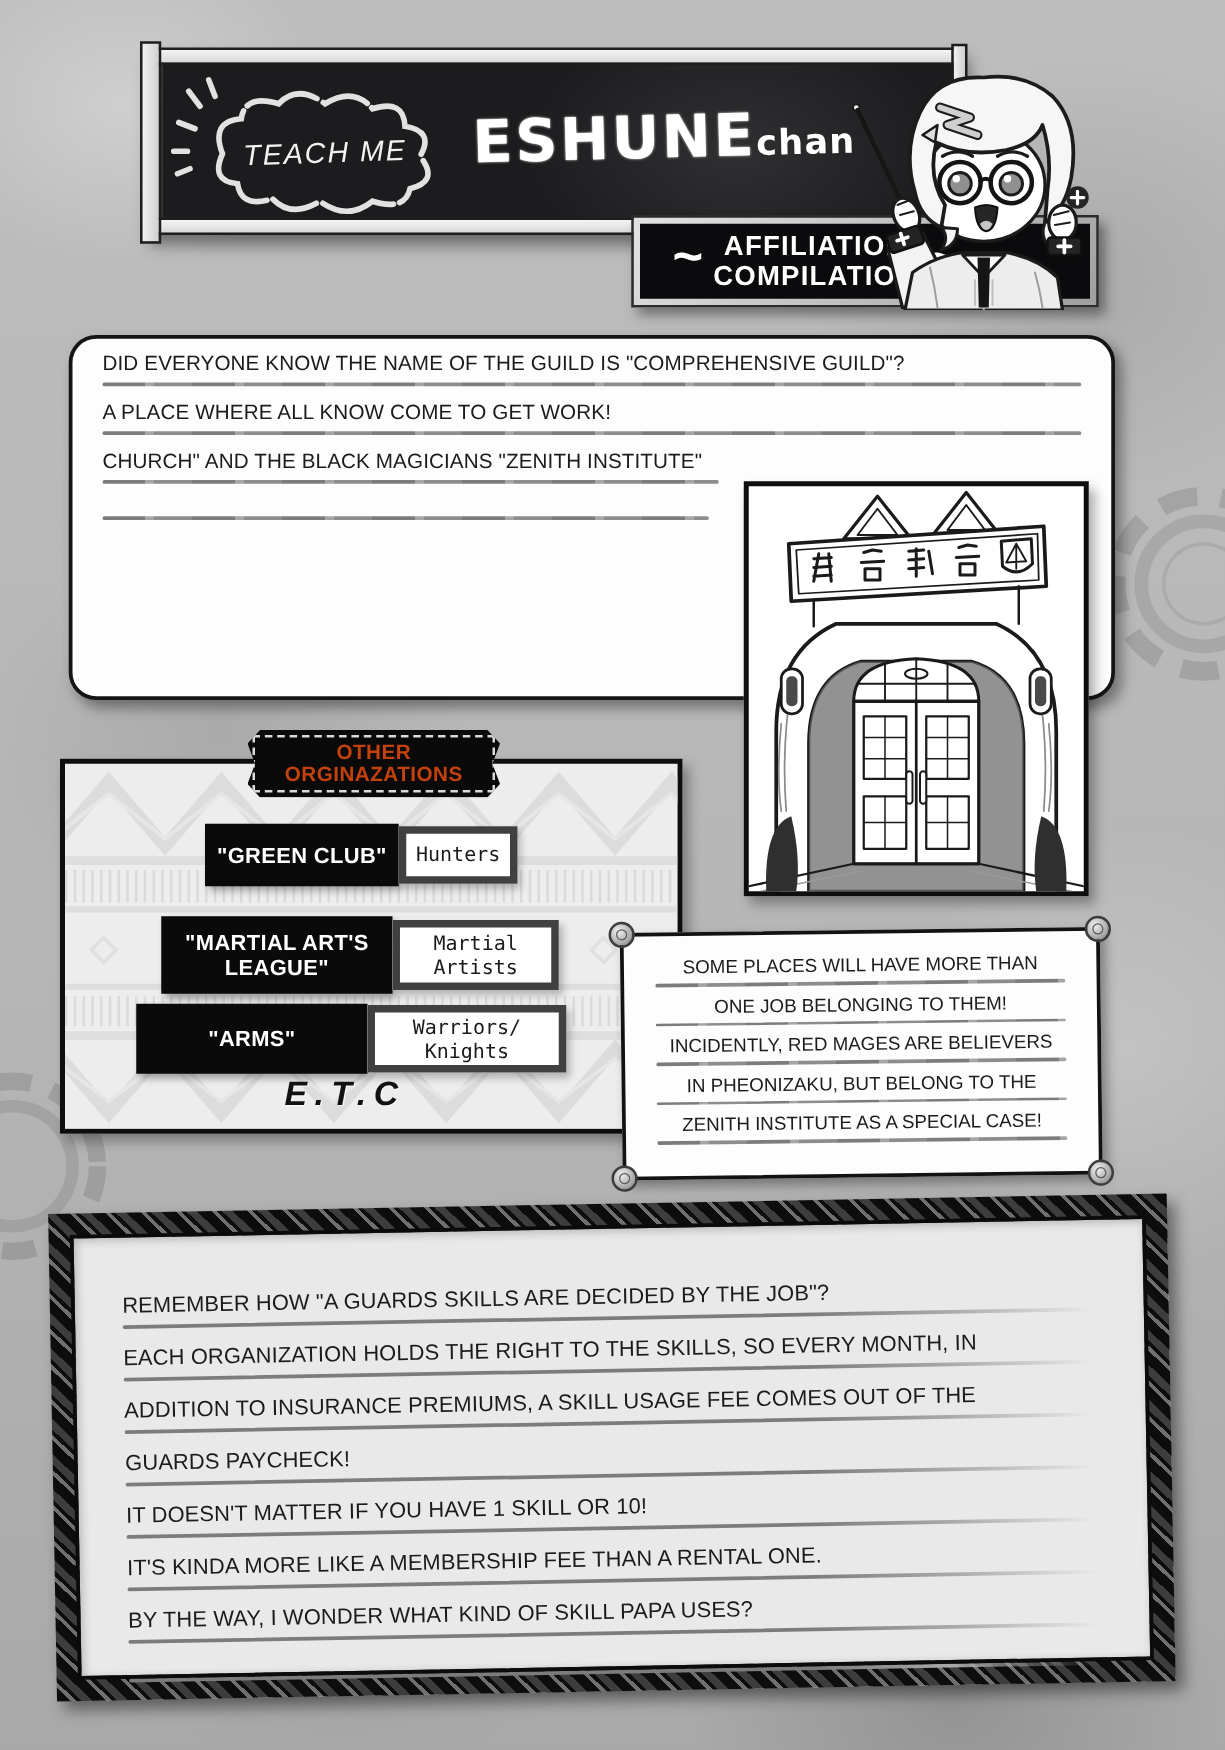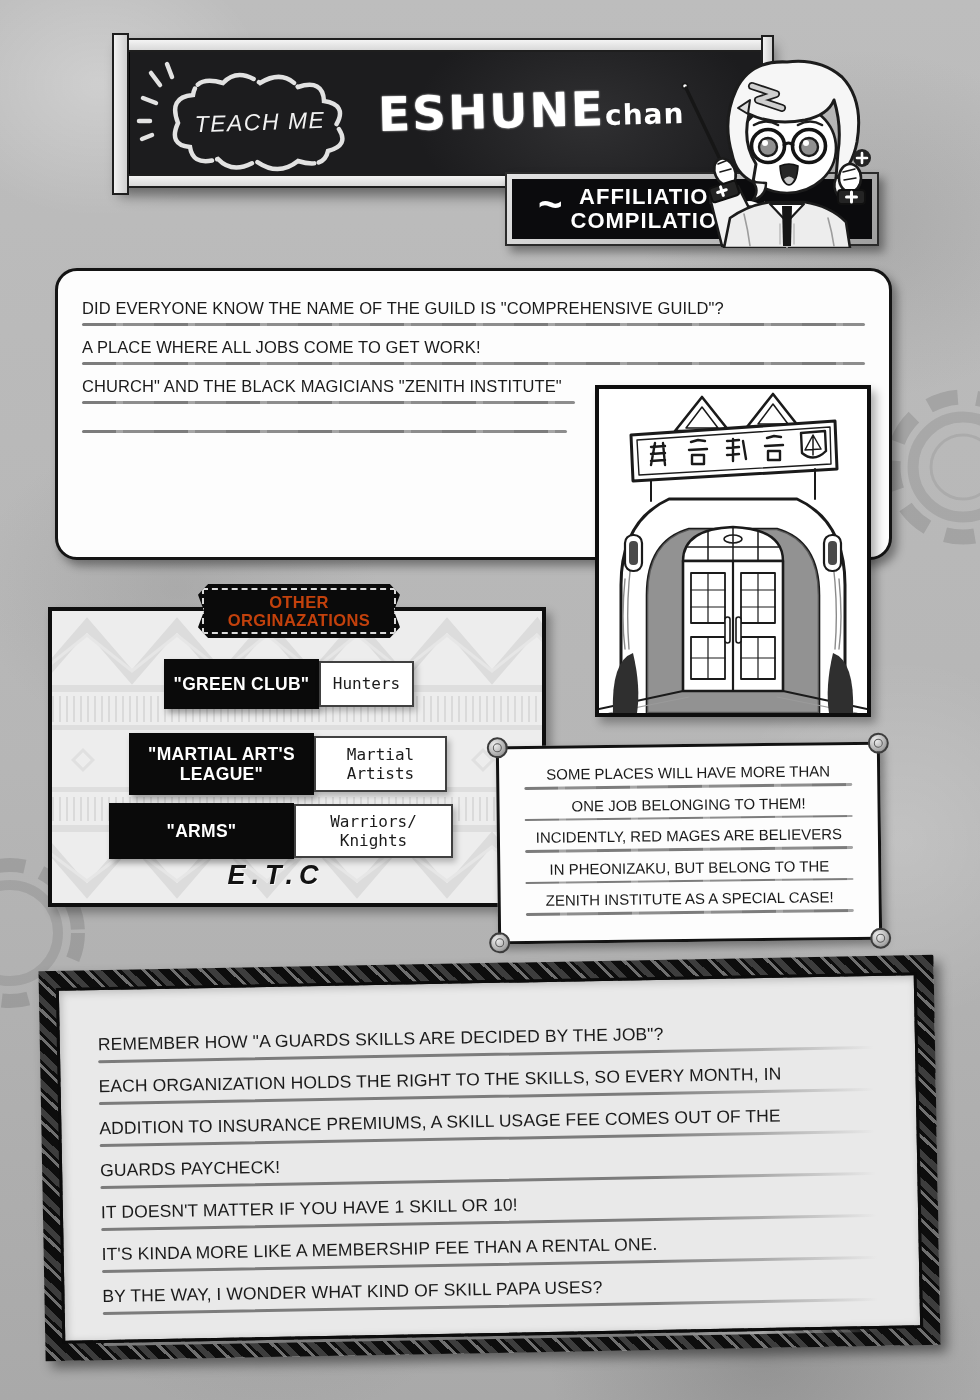--- a/index.html
+++ b/index.html
@@ -57,41 +57,41 @@
   .banner-lines{display:flex;flex-direction:column;align-items:center;line-height:1.08;}
   .banner-line{font-size:22px;font-weight:bold;letter-spacing:1px;white-space:nowrap;}
   .char-svg{position:absolute;left:652px;top:46px;z-index:30;}
   
   .caption{font-size:16.5px;letter-spacing:.1px;white-space:nowrap;}
   .rule{height:3px;margin-top:5px;border-radius:2px;
     background:repeating-linear-gradient(90deg,#7c7c7c 0 34px,#a5a5a5 34px 41px,#8d8d8d 41px 72px);}
   .rule-fade{background:linear-gradient(90deg,#7c7c7c 0 70%,#a8a8a8 84%,rgba(170,170,170,0) 99%);}
   .intro{position:absolute;left:55px;top:268px;width:837px;height:292px;z-index:5;
     background:#fdfdfd;border:3px solid #141414;border-radius:22px;box-sizing:border-box;
-    box-shadow:5px 6px 10px rgba(0,0,0,.38);padding:28px 24px 0 24px;}
+    box-shadow:5px 6px 10px rgba(0,0,0,.38);padding:11px 24px 0 24px;}
   .intro .tline{margin-bottom:12px;}
   
   .guild{position:absolute;left:595px;top:385px;width:276px;height:332px;z-index:10;
     background:#fff;border:4px solid #0e0e0e;box-sizing:border-box;
     box-shadow:5px 6px 9px rgba(0,0,0,.32);}
   
   .orgs{position:absolute;left:48px;top:607px;width:498px;height:300px;z-index:8;
     background:#efefef;border:4px solid #0e0e0e;box-sizing:border-box;
     box-shadow:5px 6px 9px rgba(0,0,0,.32);overflow:hidden;}
   .orgs-badge{position:absolute;left:198px;top:584px;width:202px;height:54px;z-index:12;
     background:#0a0a0a;color:#c2410c;display:flex;flex-direction:column;align-items:center;
     justify-content:center;line-height:1.12;font-weight:bold;font-size:16.5px;
     letter-spacing:.4px;text-align:center;
     clip-path:polygon(5% 0,95% 0,100% 20%,97% 50%,100% 80%,95% 100%,5% 100%,0 80%,3% 50%,0 20%);}
   .orgs-badge::before{content:"";position:absolute;inset:4px;border:2px dashed rgba(255,255,255,.85);}
   .org-row{position:absolute;display:flex;align-items:center;}
   .org-label{background:#0a0a0a;color:#fff;display:flex;align-items:center;justify-content:center;
     text-align:center;font-weight:bold;font-size:17.5px;letter-spacing:.3px;line-height:1.15;
     white-space:pre-line;box-shadow:3px 4px 6px rgba(0,0,0,.35);}
-  .org-value{background:#fff;border:2px solid #404040;display:flex;align-items:center;
+  .org-value{background:#fff;border:6px solid #404040;display:flex;align-items:center;
     justify-content:center;text-align:center;white-space:pre-line;line-height:1.2;
     font-family:"DejaVu Sans Mono",monospace;font-size:16px;box-sizing:border-box;
     box-shadow:3px 4px 6px rgba(0,0,0,.25);}
   .etc{position:absolute;left:0;top:249px;width:448px;text-align:center;
     font-size:27px;font-weight:bold;font-style:italic;letter-spacing:6px;color:#121212;
     text-shadow:1px 1px 0 rgba(255,255,255,.7);}
   
   .note{position:absolute;left:497px;top:744px;width:384px;height:198px;z-index:15;
     background:#fdfdfd;border:3px solid #121212;box-sizing:border-box;
     transform:rotate(-.7deg);box-shadow:4px 5px 9px rgba(0,0,0,.35);padding-top:17px;}
@@ -215,21 +215,21 @@
       <path d="M210 107 v10 M205 112 h10" stroke="#fff" stroke-width="2.6"></path>
     </g>
   </svg>
 
   <div class="intro">
     <div class="tline">
       <span class="caption">DID EVERYONE KNOW THE NAME OF THE GUILD IS "COMPREHENSIVE GUILD"?</span>
       <div class="rule"></div>
     </div>
     <div class="tline">
-      <span class="caption">A PLACE WHERE ALL JOBS COME TO GET WORK!</span>
+      <span class="caption">A PLACE WHERE ALL KNOW COME TO GET WORK!</span>
       <div class="rule"></div>
     </div>
     <div class="tline">
       <span class="caption">CHURCH" AND THE BLACK MAGICIANS "ZENITH INSTITUTE"</span>
       <div class="rule" style="width:63%;"></div>
     </div>
     <div class="rule" style="width:62%;margin-top:26px;"></div>
   </div>
 
   <div class="guild">

